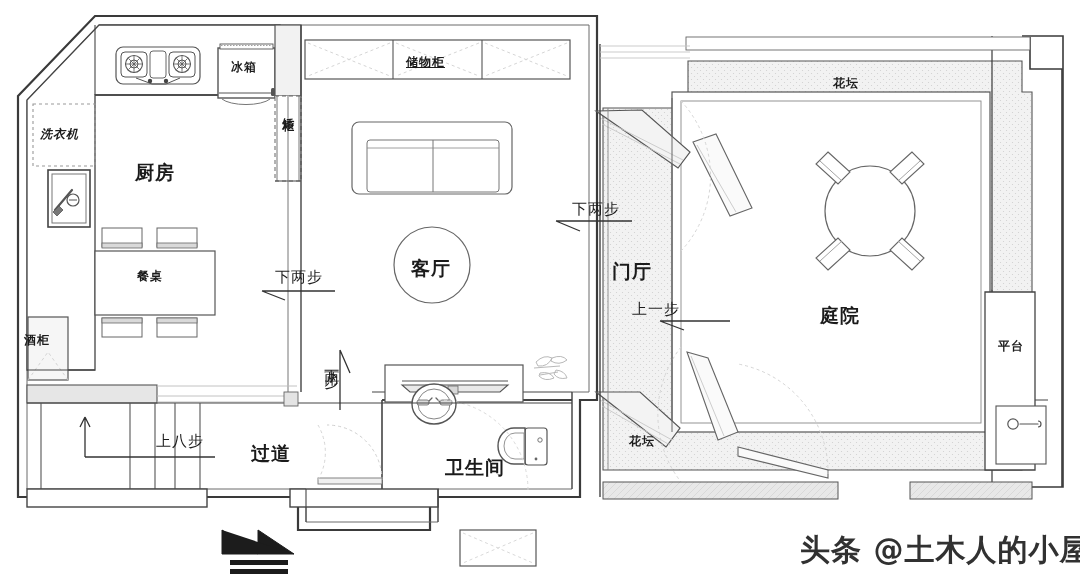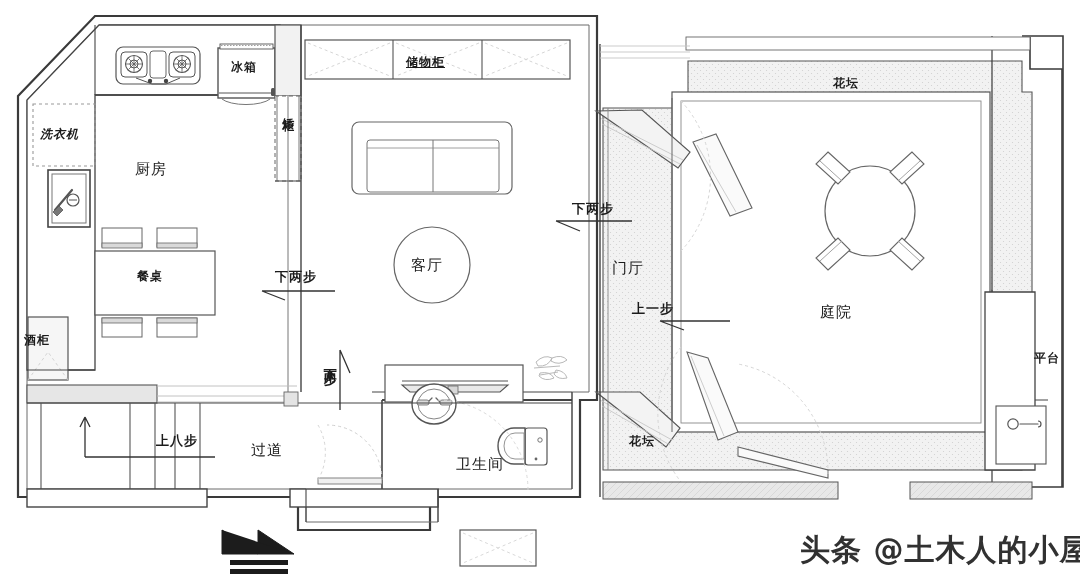--- a/index.html
+++ b/index.html
@@ -23,23 +23,23 @@
     top: 0;
   }
   .lbl {
     position: absolute;
     font-family: "DejaVu Sans", "Liberation Sans", sans-serif;
     color: #1b1b1b;
     white-space: nowrap;
     letter-spacing: 1px;
     pointer-events: none;
   }
-  .lbl-room   { font-size: 15px; font-weight: 400; }
+  .lbl-room   { font-size: 19px; font-weight: 700; }
   .lbl-item   { font-size: 12px; font-weight: 600; }
-  .lbl-step   { font-size: 13px; font-weight: 700; }
+  .lbl-step   { font-size: 15px; font-weight: 400; }
   .lbl-vert {
     writing-mode: vertical-rl;
     text-orientation: upright;
     letter-spacing: 2px;
   }
   .watermark {
     position: absolute;
     left: 800px;
     top: 530px;
     font-size: 30px;
@@ -325,27 +325,27 @@
       <rect x="230" y="569" width="58" height="5" fill="#1c1c1c"></rect>
     </g>
   </svg>
 
   <div class="lbl lbl-room" style="left:135px; top:160px;">厨房</div>
 
   <div class="lbl lbl-room" style="left:411px; top:256px;">客厅</div>
 
   <div class="lbl lbl-room" style="left:251px; top:441px;">过道</div>
 
-  <div class="lbl lbl-room" style="left:456px; top:455px;">卫生间</div>
+  <div class="lbl lbl-room" style="left:445px; top:455px;">卫生间</div>
 
   <div class="lbl lbl-room" style="left:612px; top:259px;">门厅</div>
 
   <div class="lbl lbl-room" style="left:820px; top:303px;">庭院</div>
 
-  <div class="lbl lbl-item" style="left:998px; top:350px;margin-left:36px;">平台</div>
+  <div class="lbl lbl-item" style="left:998px; top:338px;">平台</div>
 
   <div class="lbl lbl-item" style="left:40px; top:126px;font-style:italic;">洗衣机</div>
 
   <div class="lbl lbl-item" style="left:231px; top:59px;">冰箱</div>
 
   <div class="lbl lbl-item" style="left:137px; top:268px;text-align:right;">餐桌</div>
 
   <div class="lbl lbl-item" style="left:24px; top:332px;">酒柜</div>
 
   <div class="lbl lbl-item lbl-vert" style="left:281px; top:108px; line-height:1.1;">矮柜</div>

